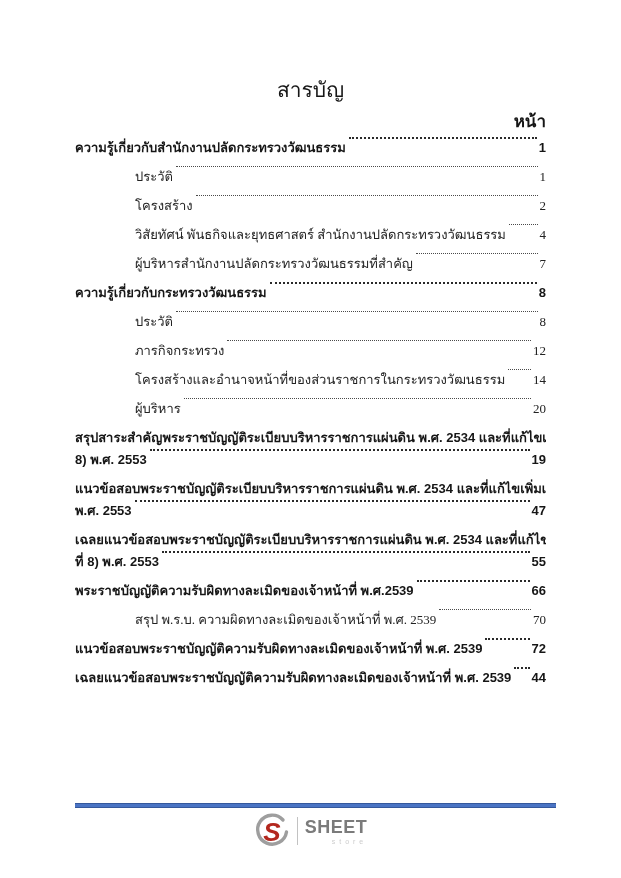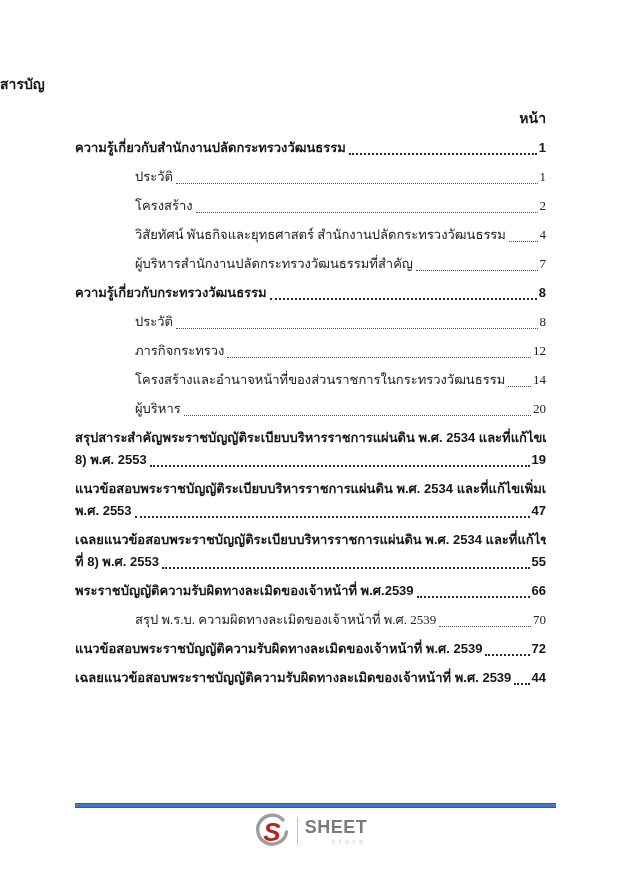--- a/index.html
+++ b/index.html
@@ -7,36 +7,36 @@
     width:621px;height:878px;
     font-family:"Liberation Sans",sans-serif;
     color:#1d1d1d;
     position:relative;
     overflow:hidden;
   }
   .page{position:absolute;inset:0;background:#ffffff;}
 
   .doc-title{
     position:absolute;top:73px;left:0;width:100%;
-    font-size:14px;font-weight:bold;color:#161616;
+    text-align:center;font-size:21px;font-weight:normal;color:#161616;
   }
   .col-header{
     position:absolute;top:107px;right:75px;
-    font-size:14px;font-weight:bold;color:#161616;
+    font-size:17px;font-weight:bold;color:#161616;
   }
 
   .toc{
     position:absolute;top:137px;left:75px;width:471px;
   }
   .toc-entry{
     font-size:13px;line-height:22px;margin-bottom:7px;color:#222222;
   }
   .toc-entry.bold{font-weight:bold;color:#161616;}
   .toc-entry.indent{padding-left:60px;font-family:Liberation Serif, serif;}
-  .toc-line{display:flex;align-items:flex-end;}
+  .toc-line{display:flex;align-items:flex-start;}
   .entry-text{white-space:nowrap;overflow:hidden;flex-shrink:1;}
   .dots{
     flex:1;min-width:8px;
     border-bottom:1.5px dotted #4a4a4a;
     margin:0 2px 4px 3px;
   }
   .toc-entry.bold .dots{border-bottom:2px dotted #2a2a2a;}
   .pagenum{white-space:nowrap;}
 
   .footer-bar{

